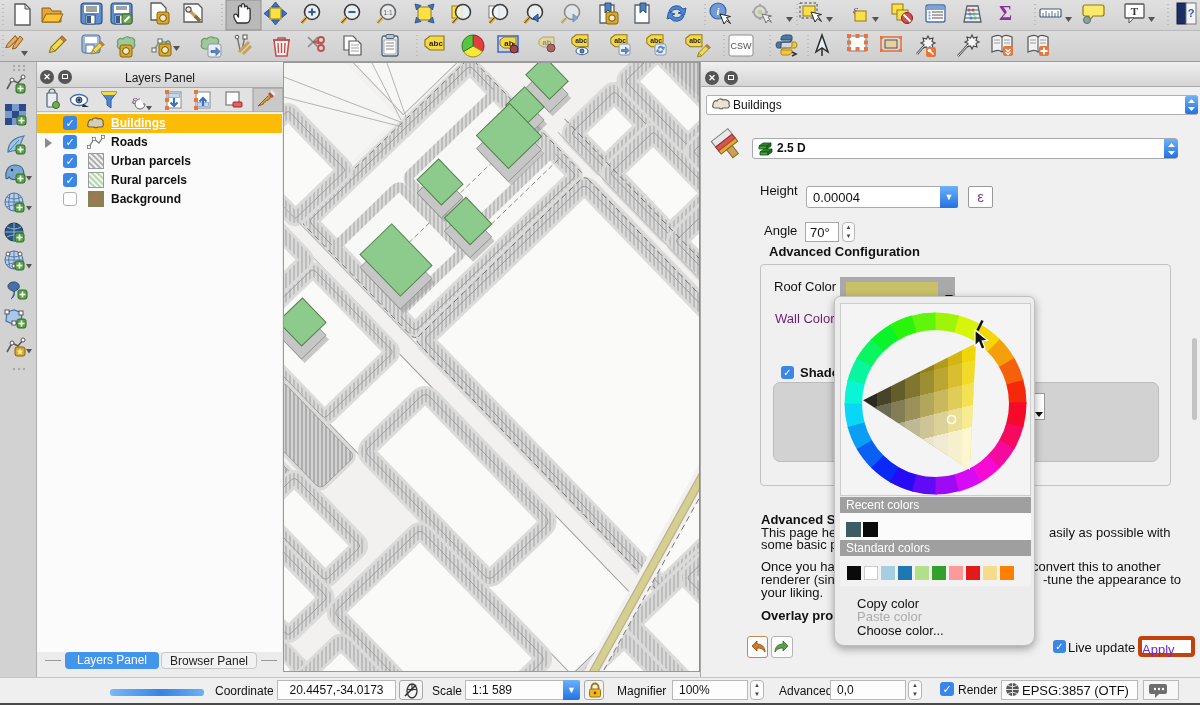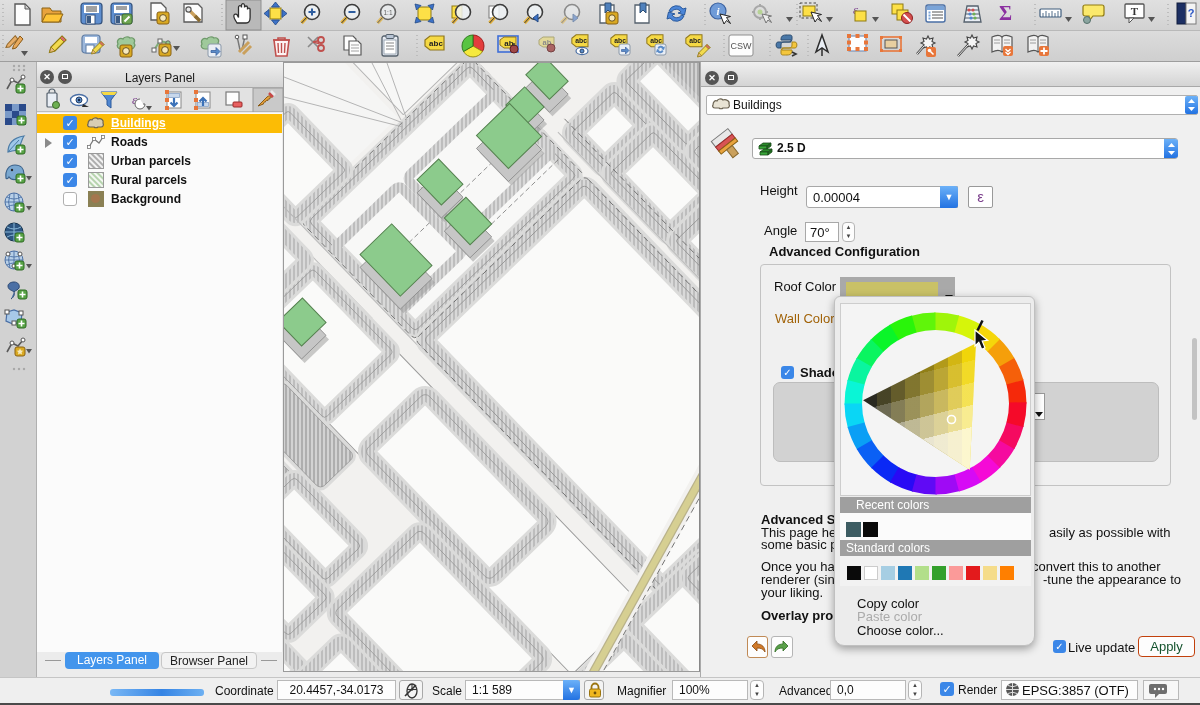--- a/index.html
+++ b/index.html
@@ -1056,21 +1056,21 @@
   <div class="abs" style="left:141px;top:160px;width:13px;height:20px;background:#fdfdfd;border:1px solid #b5b5b5;border-radius:4px;color:#444;font-size:6px;text-align:center;line-height:9px;">▲<br>▼</div>
 
   <div class="abs" style="left:68px;top:182px;font-size:13px;font-weight:bold;color:#111;">Advanced Configuration</div>
   <div class="abs" style="left:59px;top:202px;width:411px;height:222px;border:1px solid #c3c3c3;border-radius:4px;"></div>
 
   <div class="abs" style="left:73px;top:217px;font-size:13px;color:#111;">Roof Color</div>
   <div class="abs" style="left:139px;top:215px;width:115px;height:24px;background:#a9a9a9;"></div>
   <div class="abs" style="left:145px;top:220px;width:92px;height:14px;background:#c9c167;"></div>
   <div class="abs" style="left:244px;top:233px;width:0;height:0;border-left:4.5px solid transparent;border-right:4.5px solid transparent;border-top:5.5px solid #111;"></div>
 
-  <div class="abs" style="left:74px;top:249px;font-size:13px;color:#a16207;">Wall Color</div>
+  <div class="abs" style="left:74px;top:249px;font-size:13px;color:#701a75;">Wall Color</div>
 
   <div class="abs" style="left:80px;top:304px;width:13px;height:13px;background:#3b87e8;border-radius:3px;color:#fff;font-size:10px;text-align:center;line-height:13px;">✓</div>
   <div class="abs" style="left:99px;top:303px;font-size:13px;font-weight:bold;color:#111;">Shadow</div>
 
   <div class="abs" style="left:72px;top:320px;width:386px;height:80px;background:#d2d2d2;border:1px solid #bdbdbd;border-radius:7px;"></div>
   <div class="abs" style="left:331px;top:331px;width:13px;height:27px;background:#fff;border:1px solid #999;"></div>
   <div class="abs" style="left:334px;top:350px;width:0;height:0;border-left:4px solid transparent;border-right:4px solid transparent;border-top:5px solid #111;"></div>
 
   <div class="abs" style="left:60px;top:450px;font-size:13px;font-weight:bold;color:#111;">Advanced Styling</div>
   <div class="abs" style="left:60px;top:463px;font-size:13px;color:#111;">This page help</div>
@@ -1087,21 +1087,21 @@
   <svg class="ic" style="left:49px;top:578px;" width="16" height="15">
         <path d="M2 6 l5 -5 v3 c5 0 8 3 8 8 c-1.5 -3 -4 -4 -8 -4 v3 z" fill="#d07a2a" stroke="#8a4a10" stroke-width="0.8"></path>
       </svg>
   <div class="abs" style="left:70px;top:574px;width:22px;height:22px;background:#fdfdfd;border:1px solid #b5b5b5;border-radius:3px;"></div>
   <svg class="ic" style="left:73px;top:578px;" width="16" height="15">
         <path d="M14 6 l-5 -5 v3 c-5 0 -8 3 -8 8 c1.5 -3 4 -4 8 -4 v3 z" fill="#5aa04a" stroke="#2d6b1f" stroke-width="0.8"></path>
       </svg>
 
   <div class="abs" style="left:352px;top:578px;width:13px;height:13px;background:#3b87e8;border-radius:3px;color:#fff;font-size:10px;text-align:center;line-height:13px;">✓</div>
   <div class="abs" style="left:367px;top:578px;font-size:13px;color:#111;">Live update</div>
-  <div class="abs" style="left:437px;top:574px;width:57px;height:21px;background:#fdfdfd;border:1px solid #c2410c;border-radius:4px;font-size:13px;text-align:center;line-height:20px;color:#14532d;">Apply</div>
+  <div class="abs" style="left:437px;top:574px;width:57px;height:21px;background:#fdfdfd;border:4px solid #c2410c;border-radius:4px;font-size:13px;line-height:20px;color:#6d28d9;">Apply</div>
 
   <div class="abs" style="left:491px;top:276px;width:5px;height:82px;background:#c3c3c3;border-radius:3px;"></div>
 </div>
 
 <div class="abs" id="popup" style="left:834px;top:296px;width:201px;height:350px;background:#ececec;border:1px solid #c0c0c0;border-radius:6px 6px 10px 10px;box-shadow:0 3px 9px rgba(0,0,0,0.35);">
   <div class="abs" id="wheelbox" style="left:5px;top:6px;width:191px;height:193px;background:#f4f4f4;border:1px solid #cdcdcd;">
     <svg width="189" height="191" viewBox="0 0 189 191" xmlns="http://www.w3.org/2000/svg">
       <defs>
         <linearGradient id="triy" x1="0" y1="0" x2="1" y2="0">
               <stop offset="0.000" stop-color="#0d0d03"></stop>
@@ -1167,21 +1167,21 @@
               <path d="M73.5 0 L-36.75 63.65 L-36.75 -63.65 Z" fill="#888" opacity="0"></path>
             </g>
         <polygon points="39.5,-61.2 -73.4,-4.2 33.2,65.3" fill="url(#triy)"></polygon>
         <polygon points="39.5,-61.2 -73.4,-4.2 33.2,65.3" fill="url(#triw)"></polygon>
         <circle cx="15" cy="15" r="4" fill="none" stroke="#fff" stroke-width="1.6"></circle>
         <line x1="41" y1="-74" x2="46" y2="-84" stroke="#111" stroke-width="2.5"></line>
       </g>
       <path d="M134 26 l0 16 l3.8 -3.6 l2.8 6.8 l3.4 -1.4 l-2.8 -6.8 l5.4 -0.6 z" fill="#111" stroke="#fff" stroke-width="1.2"></path>
     </svg>
   </div>
-  <div class="abs" style="left:5px;top:200px;width:191px;height:16px;background:#9f9f9f;color:#fff;font-size:12px;line-height:16px;padding-left:16px;">Recent colors</div>
+  <div class="abs" style="left:5px;top:200px;width:191px;height:16px;background:#9f9f9f;color:#fff;font-size:12px;line-height:16px;padding-left:6px;">Recent colors</div>
   <div class="abs" style="left:5px;top:216px;width:191px;height:27px;background:#fbfbfb;"></div>
   <div class="abs" style="left:11px;top:225px;width:15px;height:15px;background:#3e5d63;"></div>
   <div class="abs" style="left:28px;top:225px;width:15px;height:15px;background:#0a0a0a;"></div>
   <div class="abs" style="left:5px;top:243px;width:191px;height:16px;background:#9f9f9f;color:#fff;font-size:12px;line-height:16px;padding-left:6px;">Standard colors</div>
   <div class="abs" id="stdrow" style="left:5px;top:259px;width:191px;height:30px;background:#f2f2f2;">
     <div class="abs" style="left:7px;top:10px;width:14px;height:14px;background:#0a0a0a;"></div>
     <div class="abs" style="left:24px;top:10px;width:14px;height:14px;background:#fff;border:1px solid #ccc;"></div>
     <div class="abs" style="left:41px;top:10px;width:14px;height:14px;background:#a6cee3;"></div>
     <div class="abs" style="left:58px;top:10px;width:14px;height:14px;background:#1f78b4;"></div>
     <div class="abs" style="left:75px;top:10px;width:14px;height:14px;background:#b2df8a;"></div>

